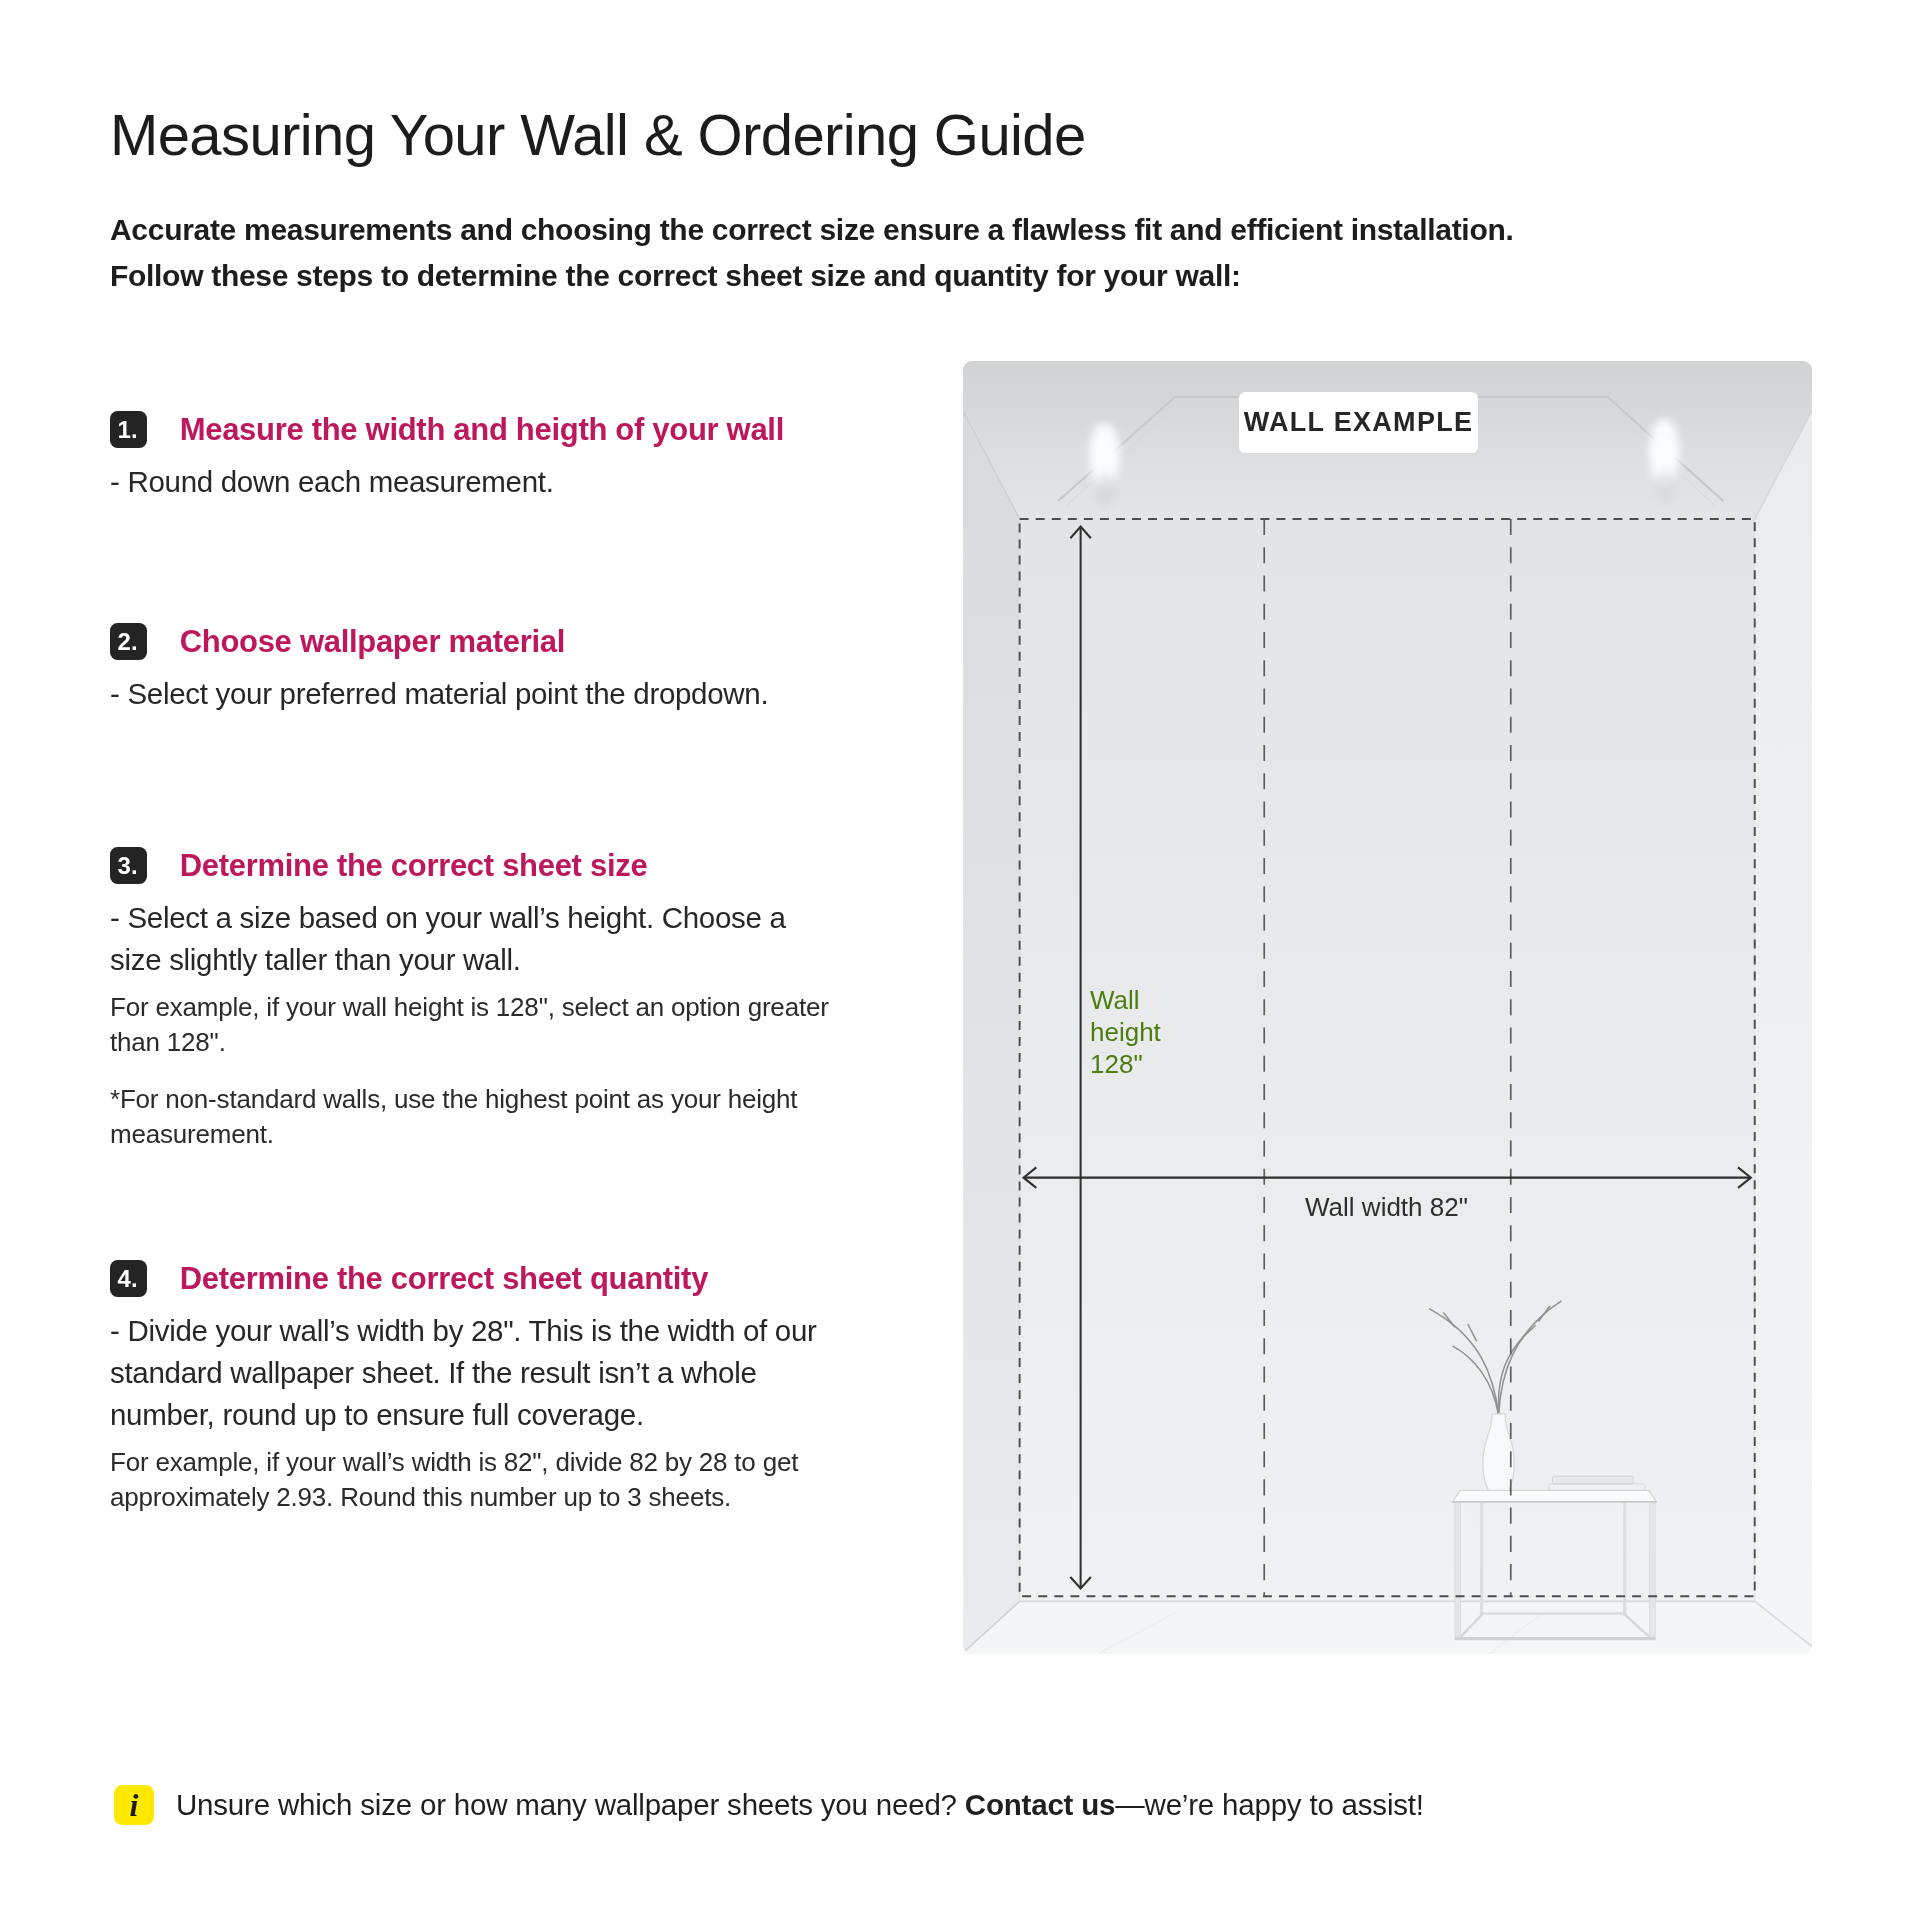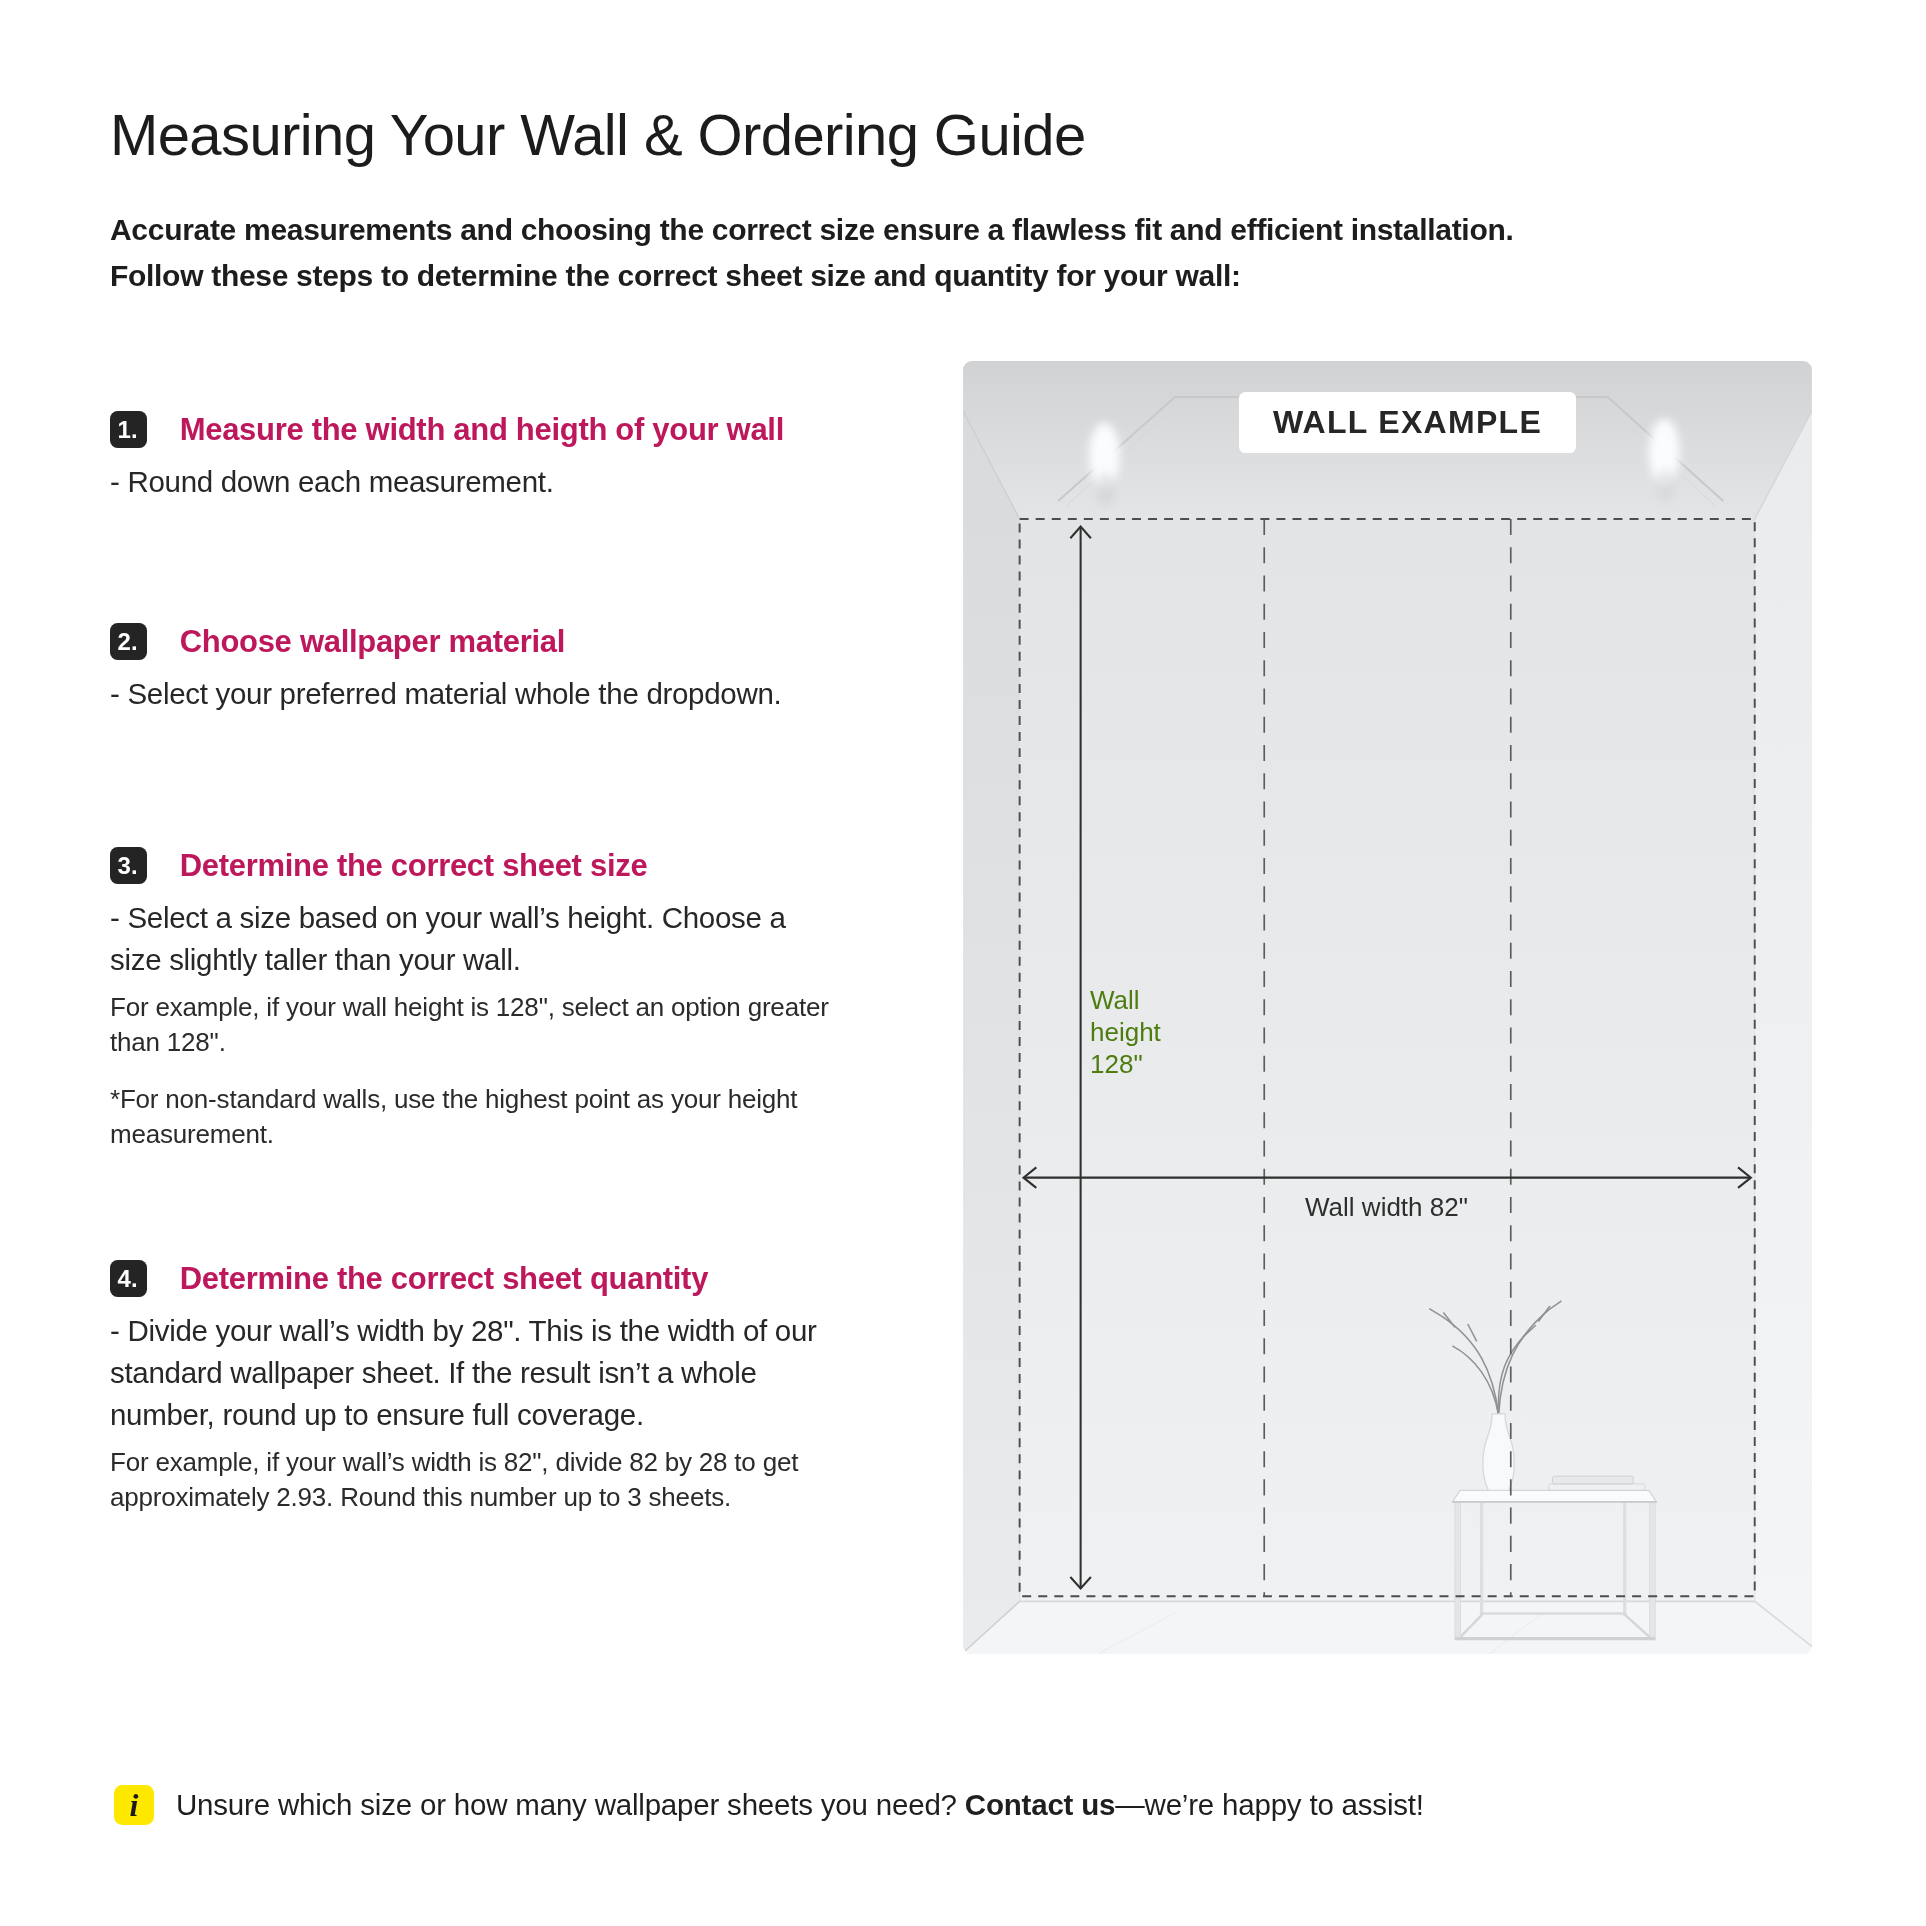--- a/index.html
+++ b/index.html
@@ -45,24 +45,24 @@
   #step-2{top:623px;}
   #step-3{top:847px;}
   #step-4{top:1260px;}
   
   .wall-figure{
     position:absolute;left:963px;top:361px;width:849px;height:1293px;
     border-radius:9px;overflow:hidden;background:#eceef0;margin:0;
   }
   .wall-figure svg{display:block;width:100%;height:100%;}
   .wall-label-box{
-    position:absolute;left:276px;top:31px;width:337px;height:61px;
+    position:absolute;left:276px;top:31px;width:239px;height:61px;
     background:#ffffff;border-radius:6.4px;
     display:flex;align-items:center;justify-content:center;
-    font-size:32px;font-weight:700;letter-spacing:1.3px;color:#262626;
+    font-size:27px;font-weight:700;letter-spacing:1.3px;color:#262626;
   }
   .height-label{
     position:absolute;left:127px;top:623px;
     font-size:26px;line-height:32px;color:#4d7c0f;white-space:pre-line;
   }
   .width-label{
     position:absolute;left:263px;top:831px;width:321px;text-align:center;
     font-size:26px;color:#2e2e2e;
   }
   
@@ -97,21 +97,21 @@
       <h2 class="step-title">Measure the width and heigth of your wall</h2>
     </div>
     <p class="step-desc">- Round down each measurement.</p>
   </section>
 
   <section class="step" id="step-2">
     <div class="step-header">
       <span class="badge">2.</span>
       <h2 class="step-title">Choose wallpaper material</h2>
     </div>
-    <p class="step-desc">- Select your preferred material whole the dropdown.</p>
+    <p class="step-desc">- Select your preferred material point the dropdown.</p>
   </section>
 
   <section class="step" id="step-3">
     <div class="step-header">
       <span class="badge">3.</span>
       <h2 class="step-title">Determine the correct sheet size</h2>
     </div>
     <p class="step-desc">- Select a size based on your wall’s height. Choose a
 size slightly taller than your wall.</p>
     <p class="step-example">For example, if your wall height is 128", select an option greater

